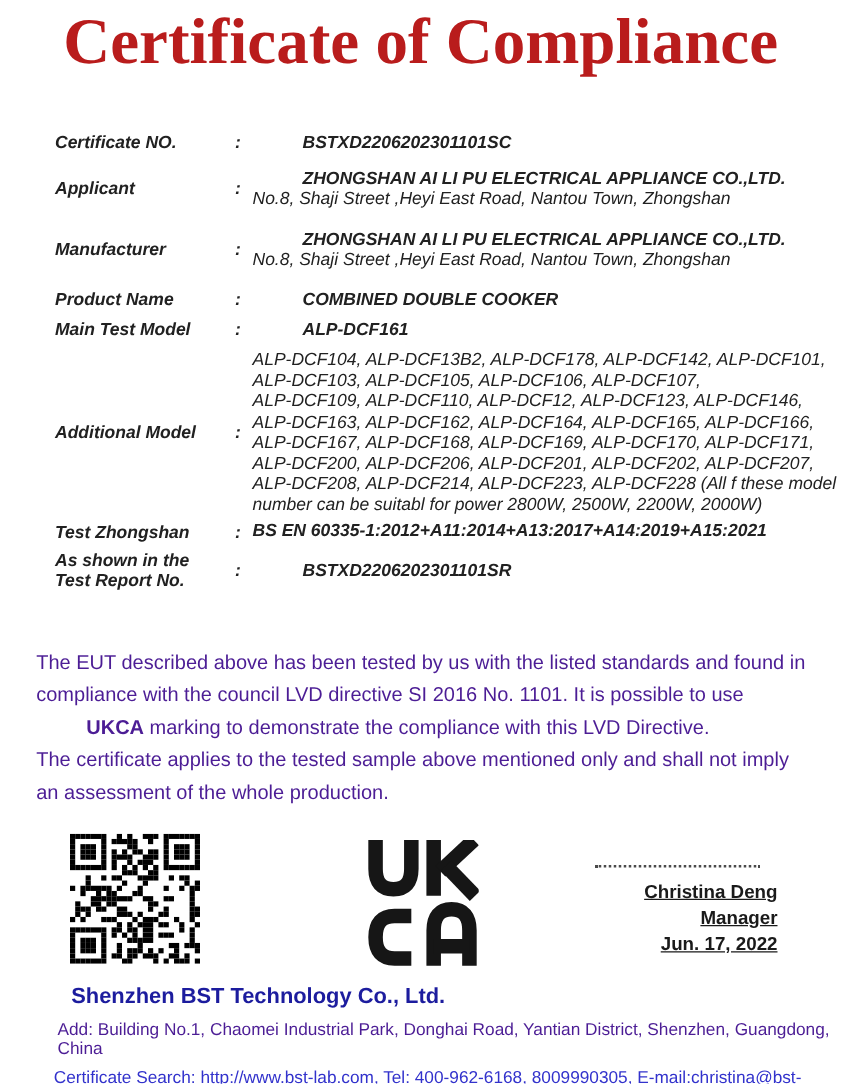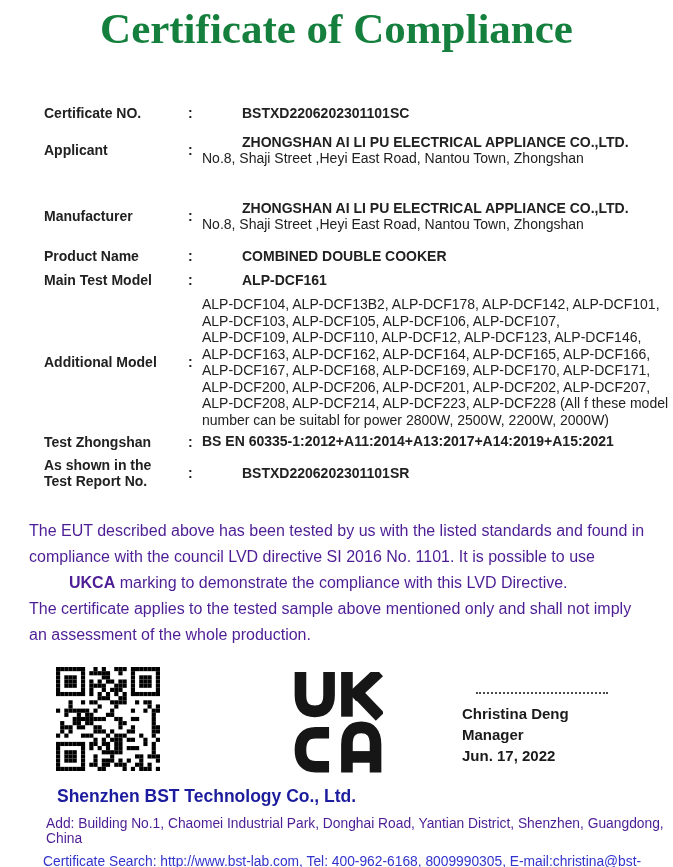--- a/index.html
+++ b/index.html
@@ -3,45 +3,45 @@
 <meta charset="utf-8">
 <style>
   * { margin:0; padding:0; box-sizing:border-box; }
   body { background:#fff; font-family:"Liberation Sans", sans-serif; }
   .page { position:relative; width:673px; height:867px; background:#fff; overflow:hidden; }
 
   .title {
     position:absolute; top:4px; left:0; width:100%;
     text-align:center;
     font-family:"Liberation Serif", serif;
-    font-size:43px; font-weight:bold; color:#15803d;
+    font-size:52px; font-weight:bold; color:#b91c1c;
     letter-spacing:0px;
   }
 
-  .fields { position:absolute; top:105px; left:44px; right:20px; color:#212121; font-size:14px; }
+  .fields { position:absolute; top:105px; left:44px; right:20px; color:#212121; font-size:14px;font-style:italic; }
   .frow { display:flex; align-items:center; }
   .flabel { width:144px; font-weight:bold; line-height:16px; flex:none; align-self:center; }
   .fcolon { width:14px; font-weight:bold; flex:none; align-self:center; }
   .fvalue { flex:1; line-height:16px; }
   .fvalue .vline { white-space:nowrap; }
   .b { font-weight:bold;padding-left:40px; }
-  .mb13{margin-bottom:13px}.mb17{margin-bottom:34px}.mb16{margin-bottom:16px}
+  .mb13{margin-bottom:13px}.mb17{margin-bottom:17px}.mb16{margin-bottom:16px}
   .mb8{margin-bottom:8px}.mb5{margin-bottom:5px}.mb7{margin-bottom:7px}
   .modlist .vline { line-height:16.5px; }
   .std .vline { line-height:17px; font-weight:bold; }
 
   .statement {
     position:absolute; top:518px; left:29px; width:622px;
     font-size:16px; line-height:26px; color:#4c1d95;
   }
 
   .qr { position:absolute; top:667px; left:56px; width:104px; height:104px; }
   .ukca { position:absolute; top:672px; left:293px; }
 
-  .sigblock { position:absolute; top:692px; left:462px; width:160px; text-align:left; color:#1a1a1a; }
+  .sigblock { position:absolute; top:692px; left:462px; width:160px; text-align:right; color:#1a1a1a;text-decoration:underline; }
   .sigline { width:132px; margin:0 auto 9px auto; border-top:2px dotted #4a4a4a; }
   .sigblock div { font-weight:bold; font-size:15px; line-height:21px; }
 
   .footer { position:absolute; top:786px; left:0; width:100%; }
   .f-company { margin-left:57px; font-size:17.5px; font-weight:bold; color:#1c1c9e; }
   .f-address { margin-left:46px; margin-top:9px; font-size:13.8px; color:#4c1d95; }
   .f-search  { margin-left:43px; margin-top:8px; font-size:13.8px; color:#3232cc; }
 </style>
 </head>
 <body>

